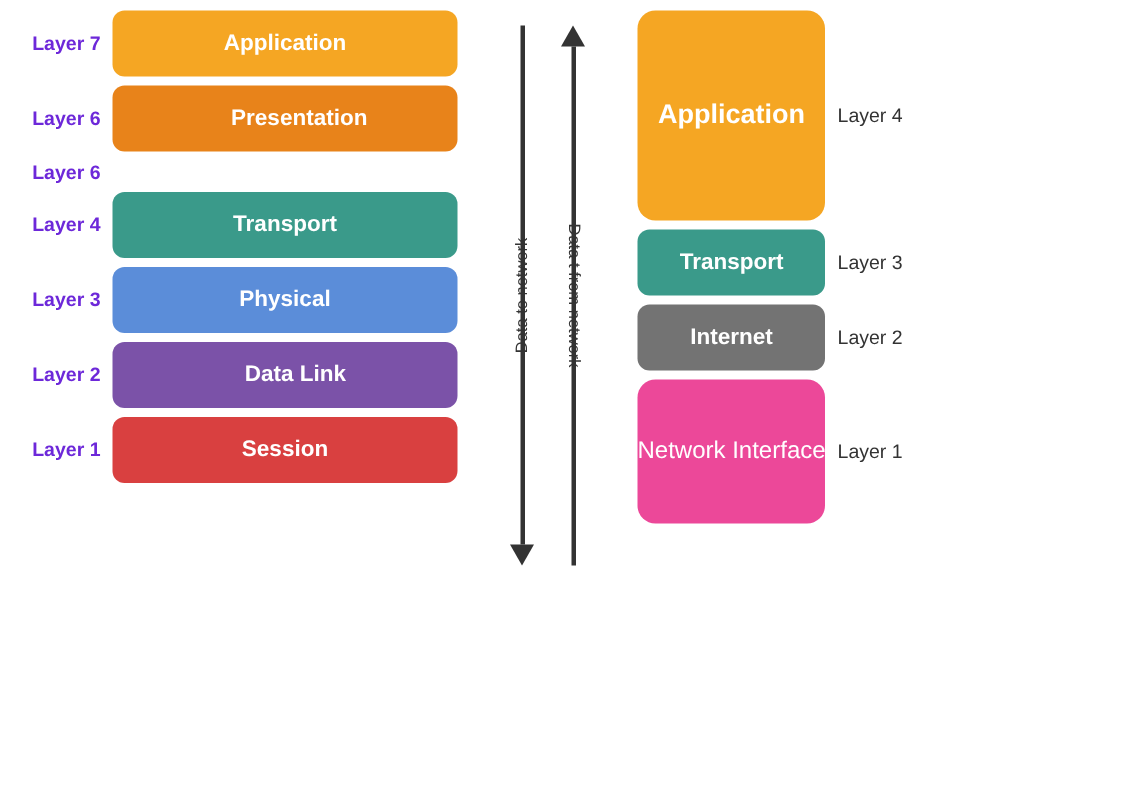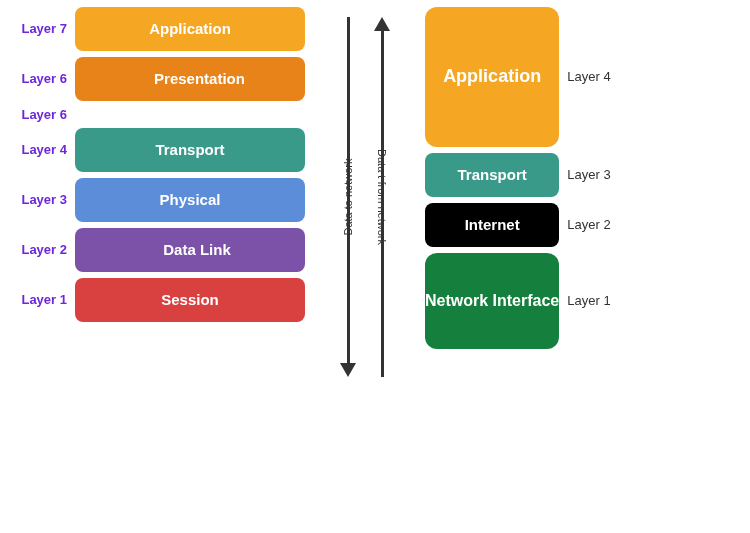--- a/index.html
+++ b/index.html
@@ -150,39 +150,39 @@
       align-items: center;
       justify-content: center;
       color: white;
       font-size: 15px;
       font-weight: 600;
     }
     .tcpip-internet-box {
       width: 100%;
       height: 44px;
       border-radius: 8px;
-      background-color: #000000;
+      background-color: #737373;
       display: flex;
       align-items: center;
       justify-content: center;
       color: white;
       font-size: 15px;
       font-weight: 600;
     }
     .tcpip-netif-box {
       width: 100%;
       height: 96px;
       border-radius: 12px;
-      background-color: #15803d;
+      background-color: #ec4899;
       display: flex;
       align-items: center;
       justify-content: center;
       color: white;
       font-size: 16px;
-      font-weight: 700;
+      font-weight: 400;
     }
     .tcpip-with-label {
       display: flex;
       align-items: center;
       gap: 8px;
     }
   </style>
 </head>
 <body>
 

